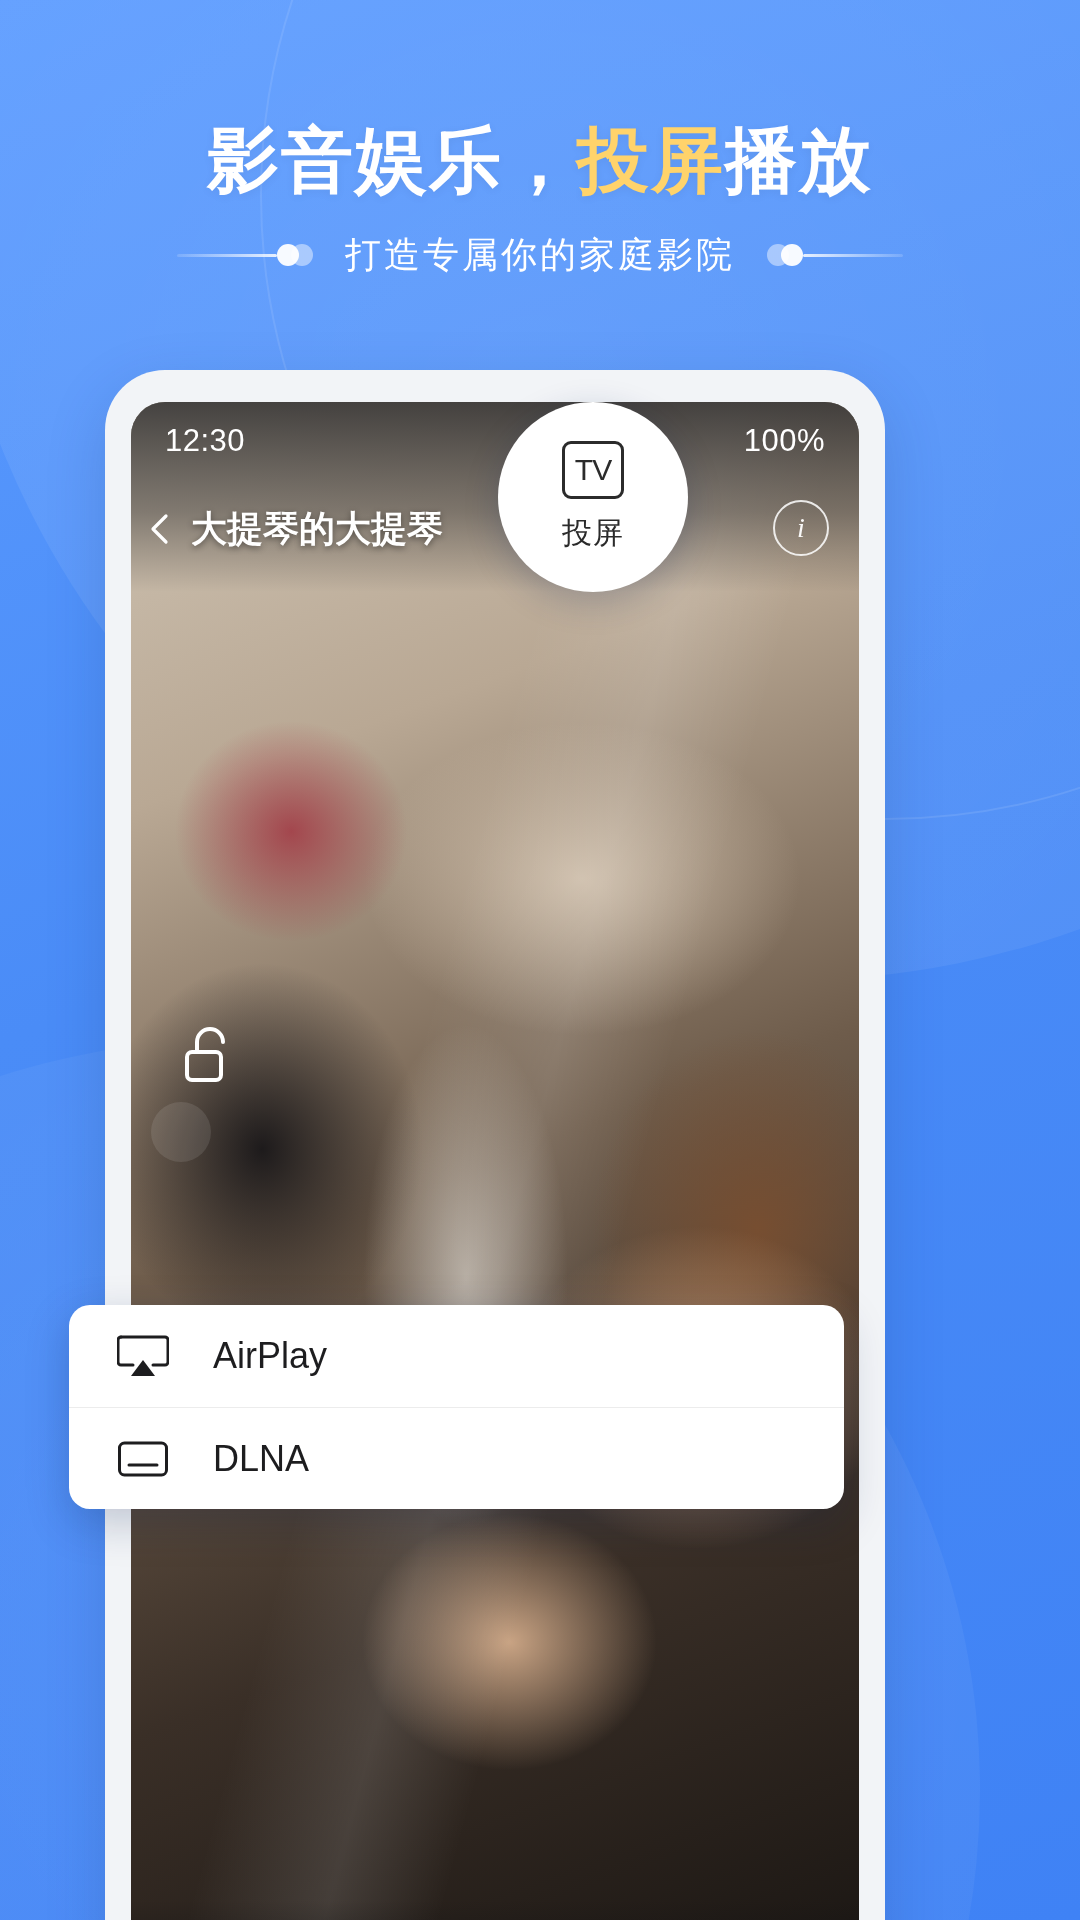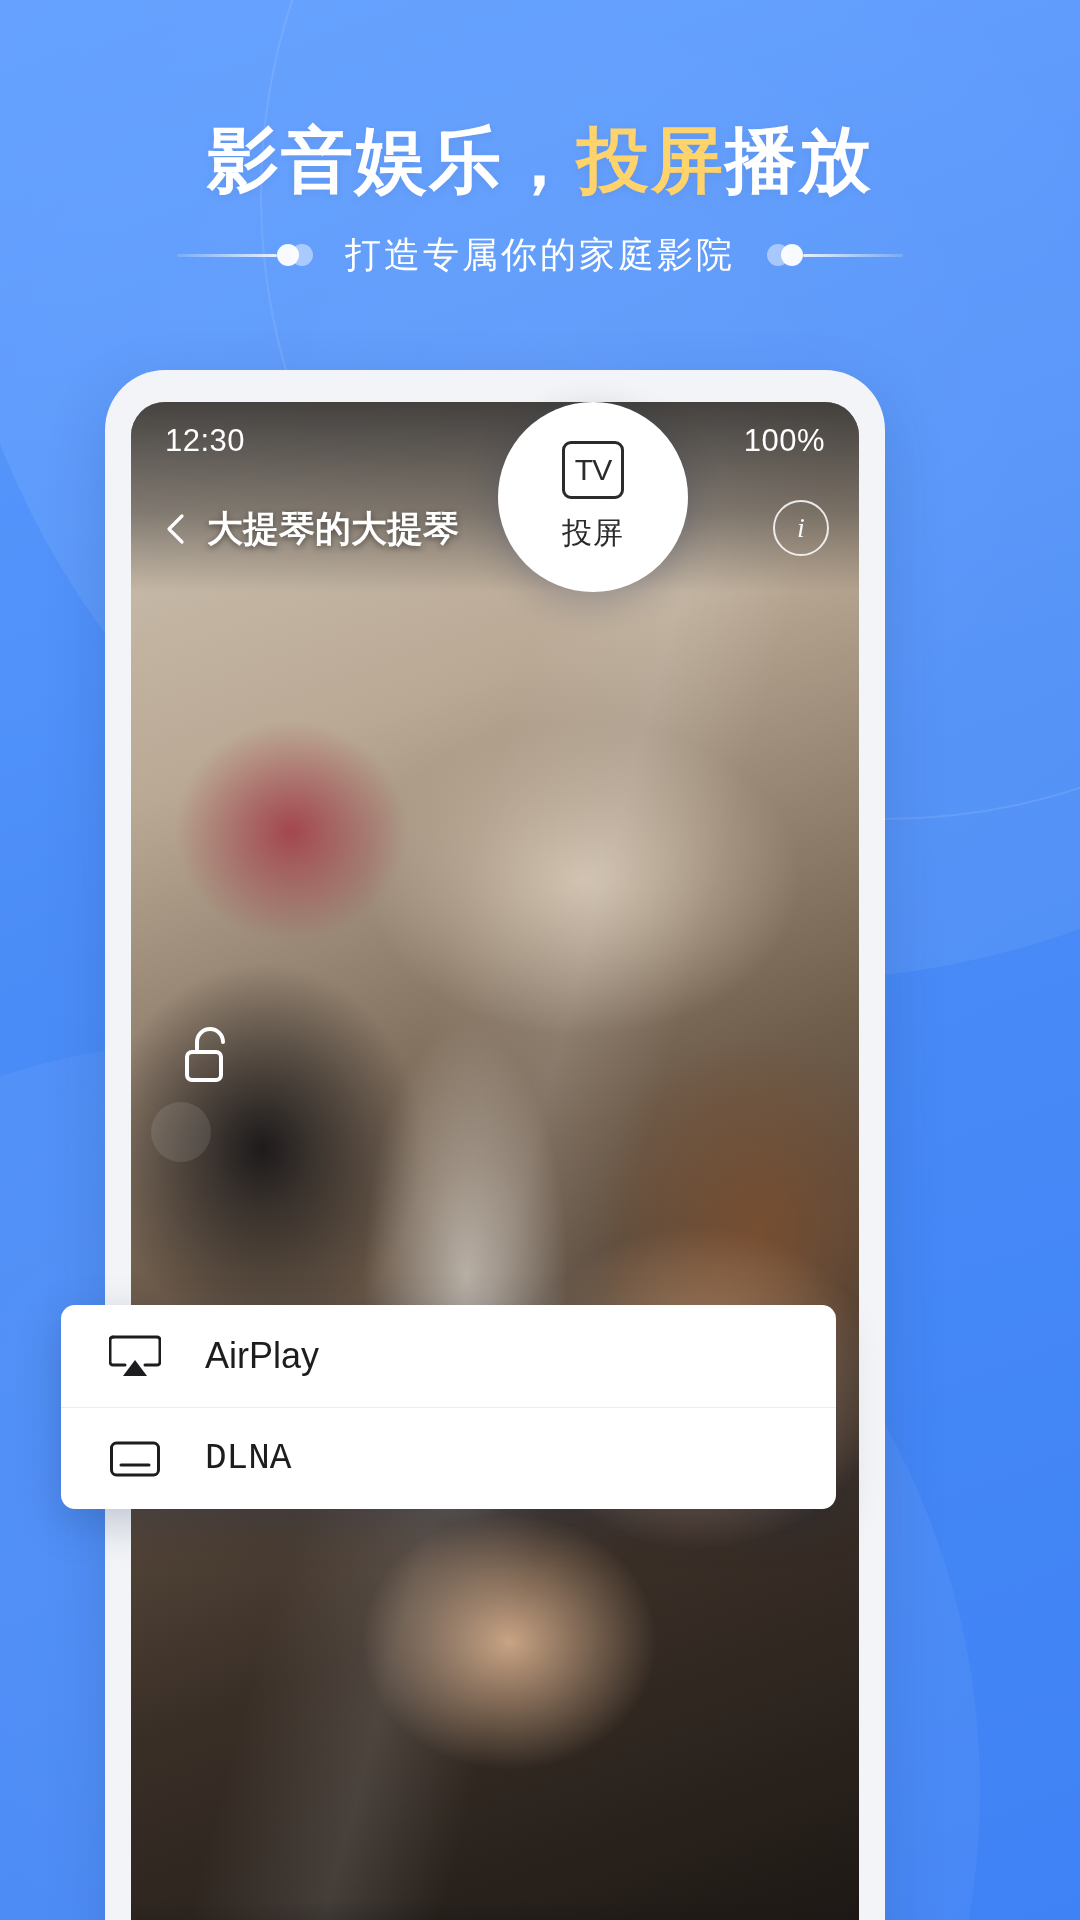--- a/index.html
+++ b/index.html
@@ -142,21 +142,21 @@
     font-size:31px;
     font-weight:normal;
     letter-spacing:0.5px;
   }
   .status-right { display:flex; align-items:center; gap:10px;text-align:center; }
 
   
   .titlebar {
     position:absolute; top:82px; left:0; right:0; height:90px;
     display:flex; align-items:center;
-    padding:0 26px;
+    padding:0 10px;
     color:#fff;
     text-align:right;
   }
   .back-icon { width:40px; height:40px; flex:0 0 auto; }
   .video-title {
     font-size:36px; font-weight:bold;
     margin-left:10px;
     text-shadow:0 2px 6px rgba(0,0,0,0.45);
     white-space:nowrap;
   }
@@ -212,35 +212,35 @@
     font-size:30px; color:#2b2b2b; letter-spacing:-1px;
     font-family:"Liberation Sans",sans-serif;
   }
   .cast-label{
     font-size:30px; color:#2b2b2b; letter-spacing:1px;
   }
 
   
   .sheet {
     position:absolute;
-    left:61px; top:1305px;
+    left:69px; top:1305px;
     width:775px;
     background:#ffffff;
-    border-radius:14px;
+    border-radius:21px;
     box-shadow:0 14px 44px rgba(15,35,80,0.22);
     overflow:hidden;
     z-index:14;
   }
   .sheet-row{
     height:102px;
     display:flex; align-items:center;
     padding:0 48px;
     gap:44px;
   }
-  .sheet-row + .sheet-row{ border-top:1px solid #ececec;font-family:Liberation Mono, monospace; }
+  .sheet-row + .sheet-row{ border-top:1px solid #ececec; }
   .sheet-icon{ width:52px; height:52px; flex:0 0 auto; display:flex; align-items:center; justify-content:center; }
   .sheet-label{ font-size:36px; color:#1d1d1f; }
 </style>
 </head>
 <body>
 
 <div class="bg">
   <div class="bg-arc1"></div>
   <div class="bg-arc2"></div>
   <div class="bg-arc3"></div>

